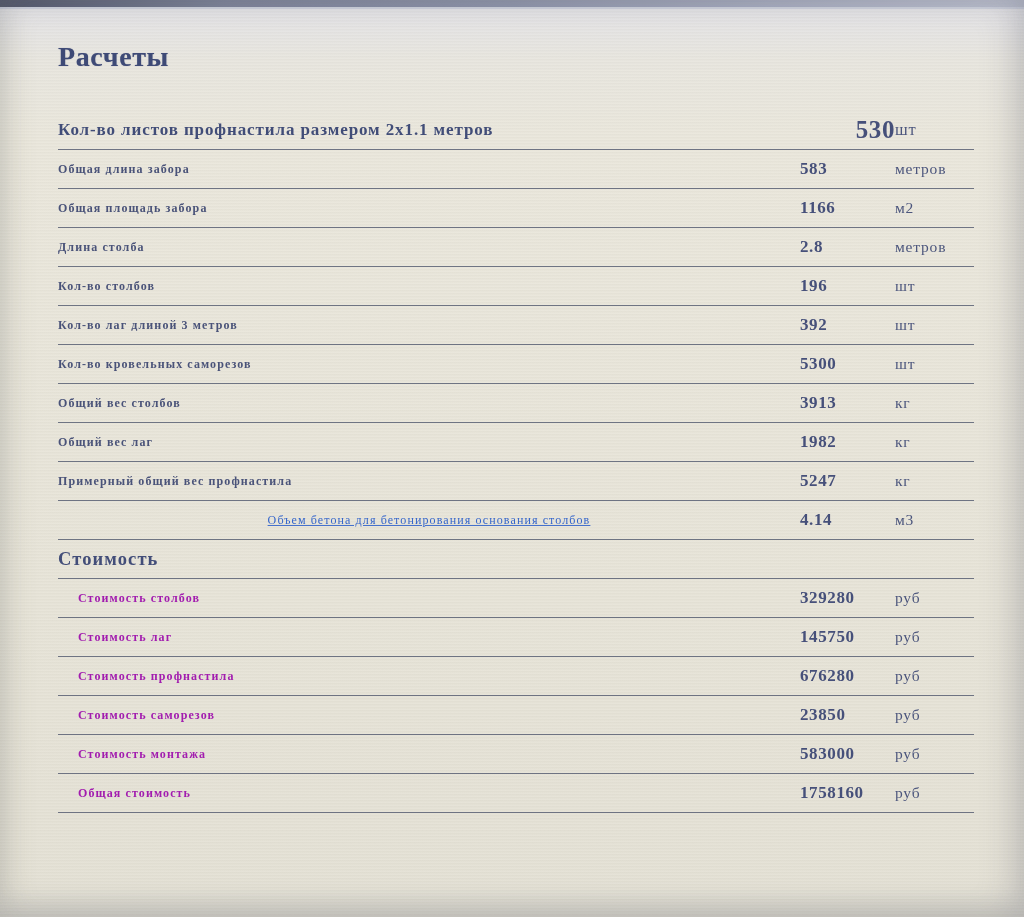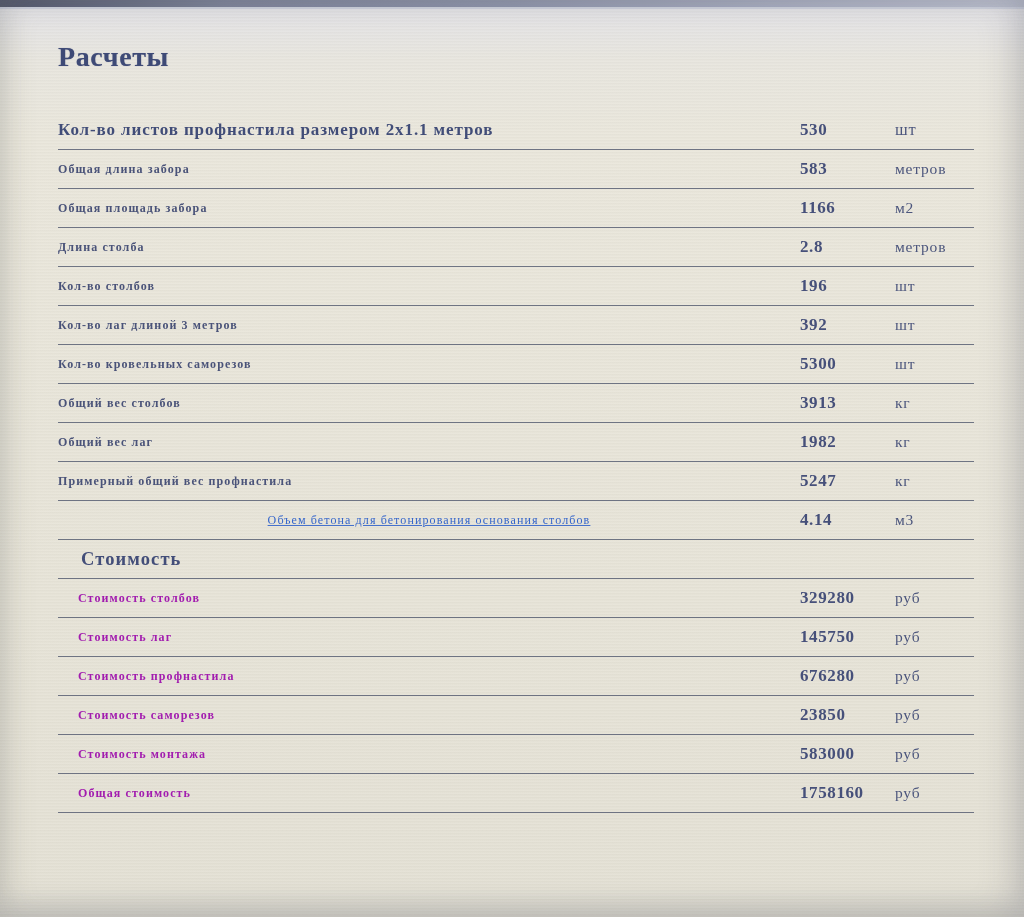--- a/index.html
+++ b/index.html
@@ -80,39 +80,38 @@
     letter-spacing: 0.8px;
     color: #4c567d;
   }
   
   .row.primary .label {
     font-size: 17px;
     font-weight: bold;
     letter-spacing: 0.9px;
     color: #414d78;
   }
-  .row.primary .value { font-size: 17px; }
+  .row.primary .value { font-size: 25px; text-align: right; }
   .row.primary .unit  { font-size: 16.5px; }
   
   .row.bold .label { font-weight: bold; }
   
   .row.link .label {
     color: #3465cb;
     font-weight: normal;
     text-decoration: underline;
     text-decoration-color: rgba(52,101,203,0.9);
     cursor: pointer;
     text-align: center;
   }
   
   .row.section .label {
     font-weight: bold;
     font-size: 18.5px;
     color: #434e79;
-    margin-left: 23px;
   }
   
   .row.cost .label {
     font-weight: bold;
     color: #a21caf;
     margin-left: 20px;
   }
 </style>
 </head>
 <body>

